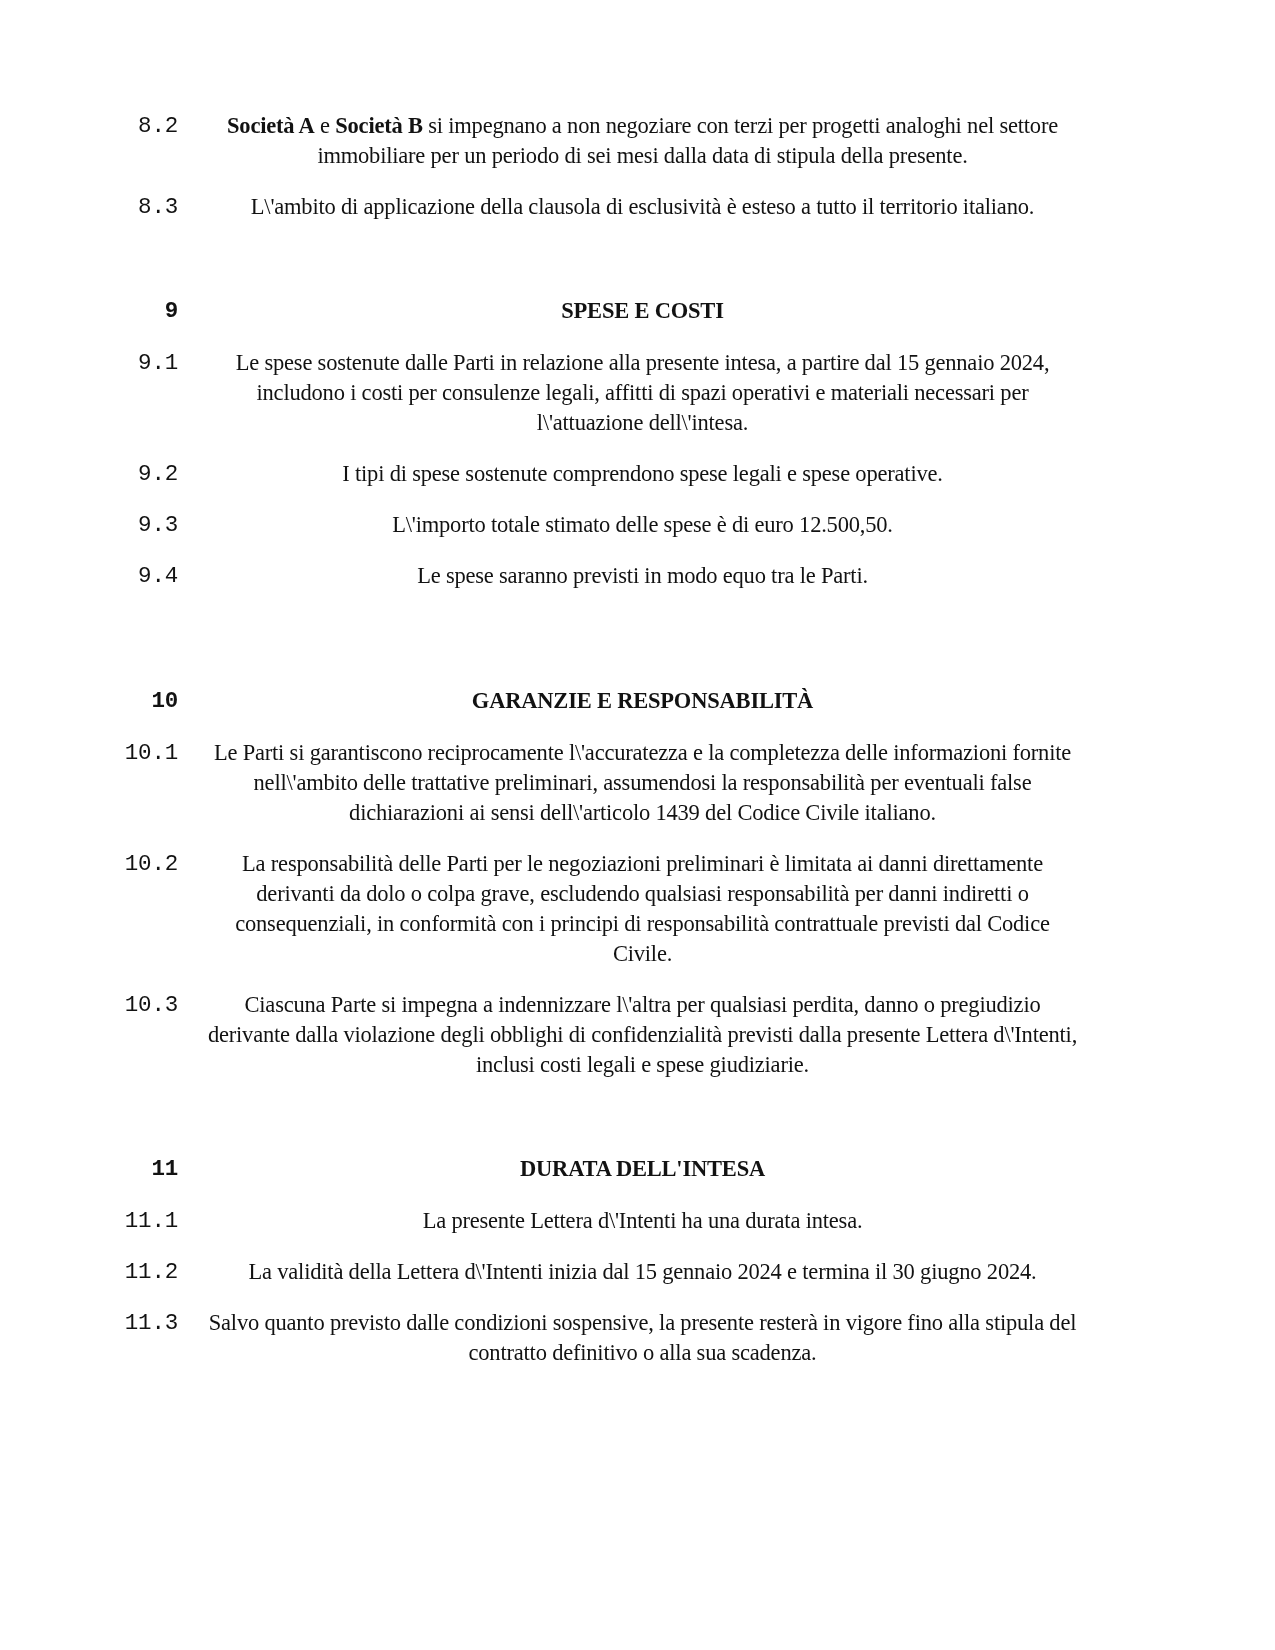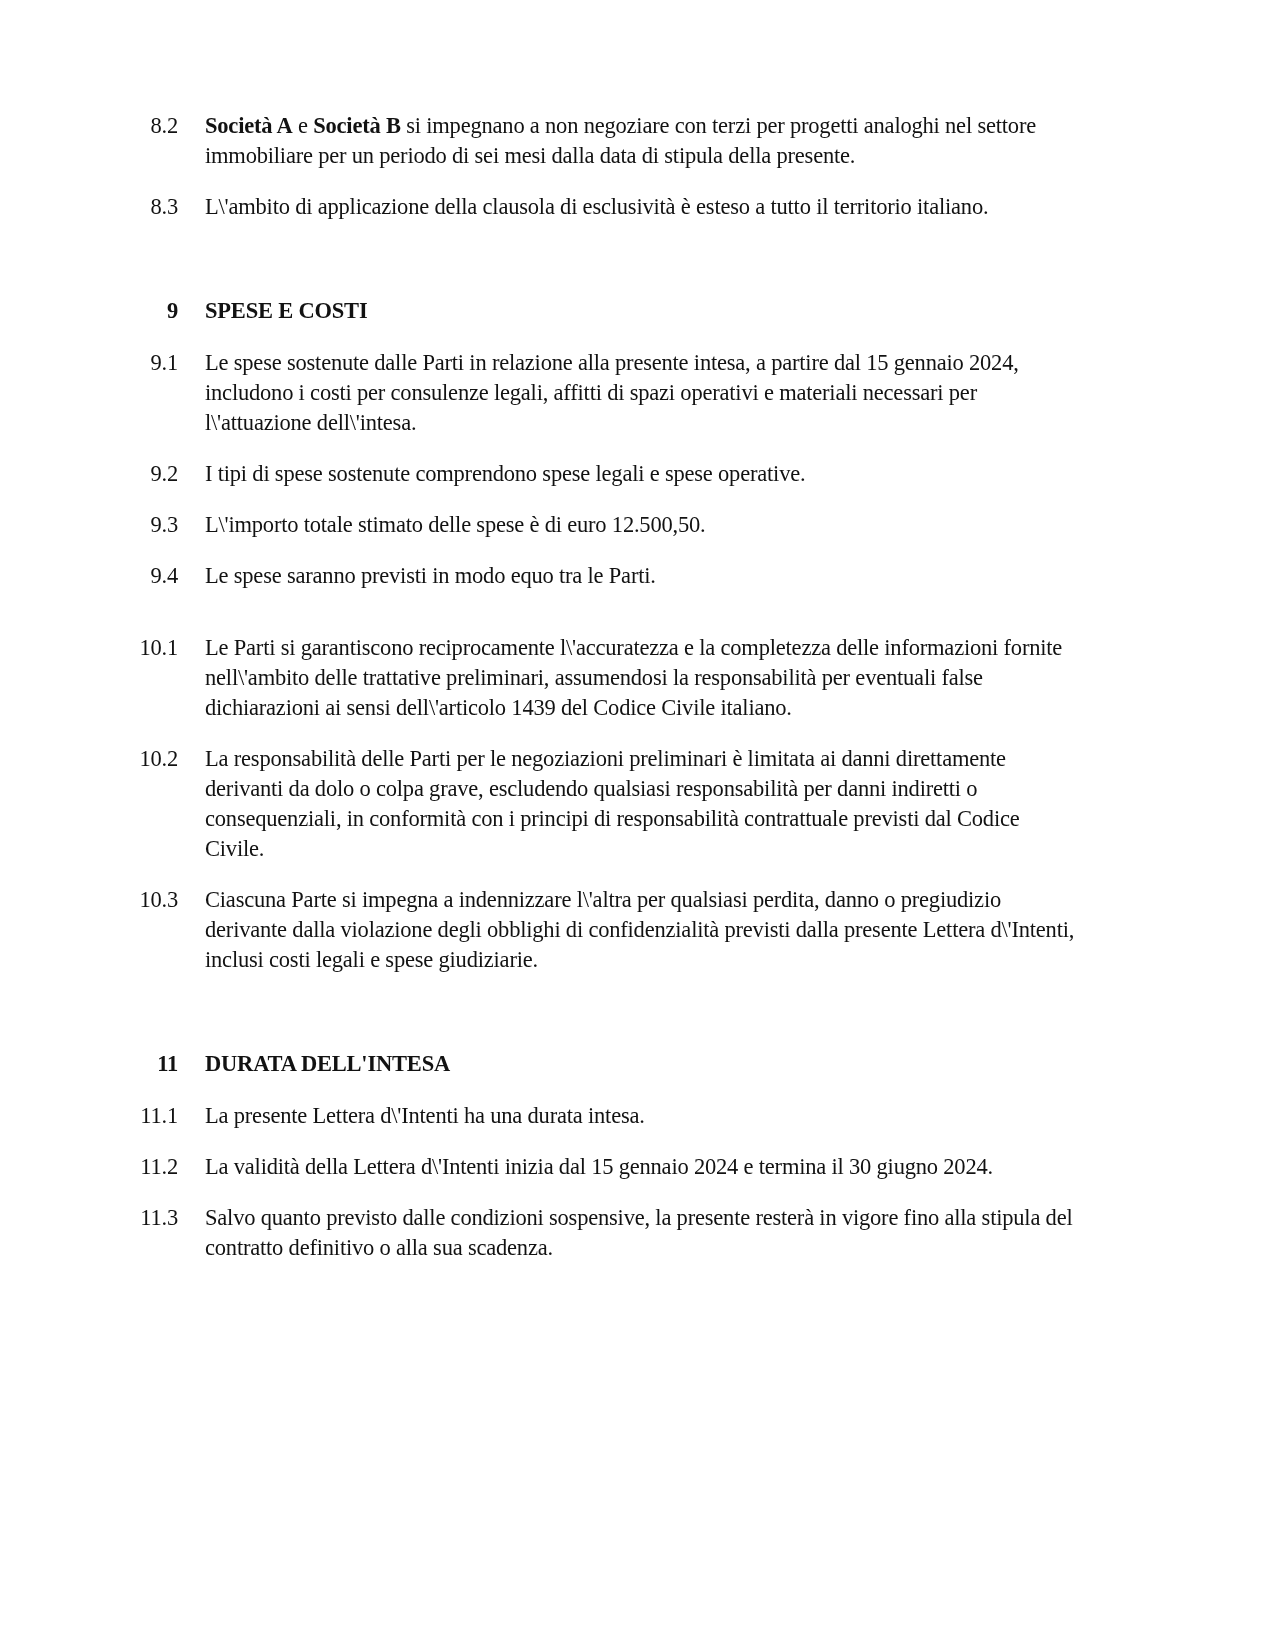--- a/index.html
+++ b/index.html
@@ -27,23 +27,24 @@
   }
   .row {
     display: grid;
     grid-template-columns: 178px 875px;
     column-gap: 27px;
     margin: 0 0 21px 0;
   }
   .row .num {
     text-align: right;
     white-space: nowrap;
+    font-family: Liberation Mono, monospace;
   }
   .row .txt {
-    text-align: left;
+    text-align: center;
   }
   .heading {
     font-weight: bold;
     margin-top: 74px;
     margin-bottom: 22px;
   }
   .b { font-weight: bold; }
 </style>
 </head>
 <body>
@@ -81,20 +82,24 @@
   </div>
 
   <div class="row">
     <div class="num">9.4</div>
     <div class="txt">Le spese saranno previsti in modo equo tra le Parti.</div>
   </div>
 
   <div class="row">
   </div>
 
+  <div class="row heading">
+    <div class="num">10</div>
+    <div class="txt">GARANZIE E RESPONSABILITÀ</div>
+  </div>
 
   <div class="row">
     <div class="num">10.1</div>
     <div class="txt">Le Parti si garantiscono reciprocamente l\'accuratezza e la completezza delle informazioni fornite nell\'ambito delle trattative preliminari, assumendosi la responsabilità per eventuali false dichiarazioni ai sensi dell\'articolo 1439 del Codice Civile italiano.</div>
   </div>
 
   <div class="row">
     <div class="num">10.2</div>
     <div class="txt">La responsabilità delle Parti per le negoziazioni preliminari è limitata ai danni direttamente derivanti da dolo o colpa grave, escludendo qualsiasi responsabilità per danni indiretti o consequenziali, in conformità con i principi di responsabilità contrattuale previsti dal Codice Civile.</div>
   </div>

